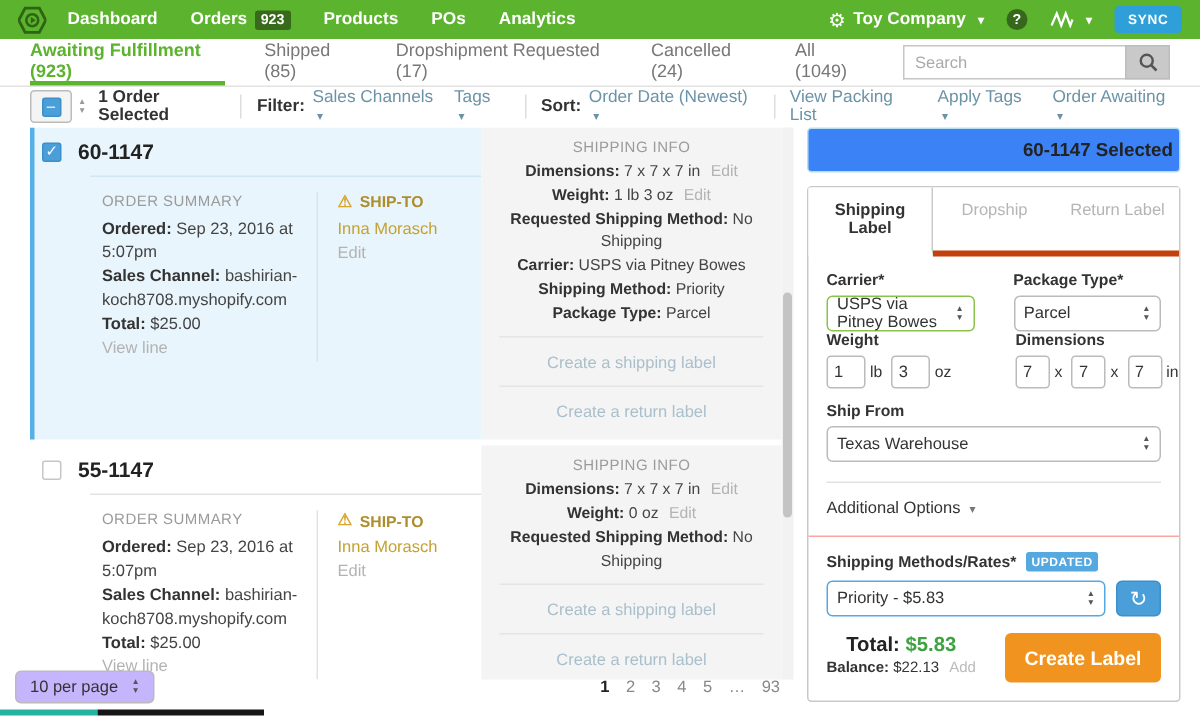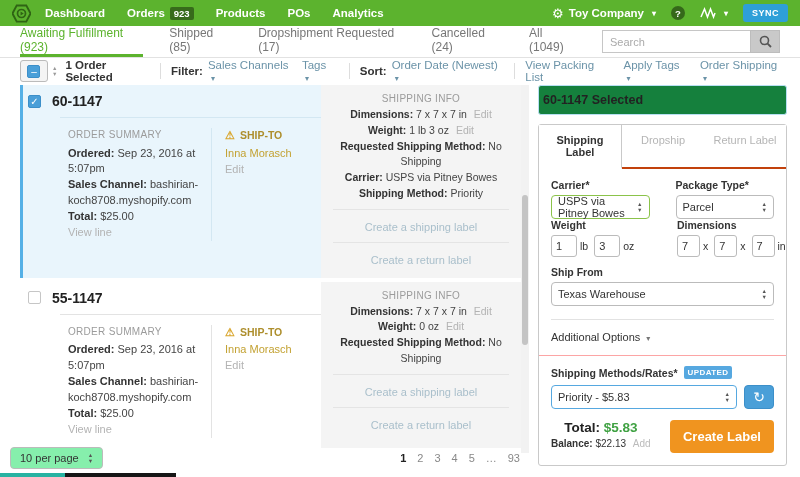--- a/index.html
+++ b/index.html
@@ -22,21 +22,21 @@
     display:flex; align-items:center; justify-content:center; font-size:9.5px; }
   .sync-btn { background:#2e9fd8; border:none; color:#fff; font-weight:bold;
     font-size:9px; letter-spacing:.5px; padding:4px 9px; border-radius:3px; cursor:pointer;
     font-family:"Liberation Sans",sans-serif; }
 
   
   .tabbar { position:absolute; top:26px; left:0; width:800px; height:32px;
     border-bottom:1px solid #e2e2e2; display:flex; align-items:stretch; padding:0 20px; }
   .tab { display:flex; align-items:center; margin-right:26px; font-size:12px;
     color:#777; cursor:pointer; border-bottom:3px solid transparent; }
-  .tab.active { color:#5cb32e; font-weight:normal; border-bottom-color:#5cb32e; }
+  .tab.active { color:#5cb32e; font-weight:bold; border-bottom-color:#5cb32e; }
   .searchwrap { margin-left:auto; display:flex; align-items:center; }
   .searchwrap input { width:148px; height:23px; border:1px solid #c6c6c6; border-right:none;
     padding:0 7px; font-size:11px; font-family:"Liberation Sans",sans-serif; color:#555; outline:none; }
   .searchwrap input::placeholder { color:#aaa; }
   .search-btn { width:30px; height:23px; background:#c9c9c9; border:1px solid #bdbdbd;
     display:flex; align-items:center; justify-content:center; cursor:pointer; }
 
   
   .toolbar { position:absolute; top:58px; left:20px; width:766px; height:26px;
     display:flex; align-items:center; font-size:11.5px; }
@@ -81,26 +81,26 @@
   .si-rule { border-bottom:1px solid #e4e4e4; margin:7px 0; }
   .create-link { color:#a9bfcb; font-size:11px; }
 
   
   .vscroll { position:absolute; top:85px; left:521px; width:8px; height:368px; background:#f2f2f2; }
   .vthumb { position:absolute; top:110px; left:1px; width:6px; height:150px;
     background:#c4c4c4; border-radius:3px; cursor:grab; }
 
   
   .panel { position:absolute; top:85px; left:538px; width:249px; font-size:11px; }
-  .panel-header { border:1px solid #b7dff2; background:#15803d; border-radius:3px;
-    text-align:left; font-weight:bold; font-size:12.5px; padding:7px 4px; color:#222; }
+  .panel-header { border:1px solid #b7dff2; background:#3b82f6; border-radius:3px;
+    text-align:right; font-weight:bold; font-size:12.5px; padding:7px 4px; color:#222; }
   .panel-box { margin-top:9px; border:1px solid #c9c9c9; border-radius:3px; background:#fff; }
   .panel-tabs { display:flex; }
   .ptab { flex:1; text-align:center; padding:9px 2px; font-size:11px; color:#b5b5b5;
-    border-bottom:2px solid #c2410c; cursor:pointer; background:#fff; }
+    border-bottom:4px solid #c2410c; cursor:pointer; background:#fff; }
   .ptab.active { font-weight:bold; color:#333; border-bottom-color:transparent;
     border-right:1px solid #c9c9c9; }
   .panel-form { padding:10px 12px 12px; }
   .form-label { font-size:10.5px; font-weight:bold; color:#333; margin:9px 0 4px; }
   .form-label:first-child { margin-top:0; }
   .two-col { display:flex; gap:26px; }
   .two-col > div { flex:1; }
   .sel { border:1px solid #bbb; border-radius:4px; height:24px; display:flex;
     align-items:center; justify-content:space-between; padding:0 6px; font-size:11px;
     color:#333; cursor:pointer; background:#fff; }
@@ -129,21 +129,21 @@
   .total-amt { color:#3fa142; }
   .balance-line { font-size:10px; margin-top:3px; color:#333; }
   .balance-line .fld { font-size:10px; }
   .add-link { color:#bbb; margin-left:4px; }
   .create-btn { margin-left:auto; background:#f0941f; border:none; border-radius:4px;
     color:#fff; font-weight:bold; font-size:13px; padding:9px 13px; cursor:pointer;
     font-family:"Liberation Sans",sans-serif; }
 
   
   .perpage { position:absolute; top:447px; left:10px; border:1px solid #bbb;
-    border-radius:4px; background:#86efac; padding:4px 9px; font-size:11px; color:#333;
+    border-radius:4px; background:#c4b5fd; padding:4px 9px; font-size:11px; color:#333;
     display:flex; gap:9px; cursor:pointer; }
   .pagination { position:absolute; top:452px; right:280px; display:flex; gap:11px;
     font-size:11px; color:#888; }
   .pagination .pg { cursor:pointer; }
   .pagination .current { color:#222; font-weight:bold; }
   .pagination .ellipsis { cursor:default; }
   .strip-teal { position:absolute; left:0; bottom:0; width:65px; height:4px; background:#27b3a2; }
   .strip-dark { position:absolute; left:65px; bottom:0; width:111px; height:4px; background:#161616; }
 </style>
 </head>
@@ -221,21 +221,21 @@
   <span class="tb-sep"></span>
   <span class="tb-bold">Filter:</span>
   <span class="tb-link"><span>Sales Channels</span> <span class="caret">▾</span></span>
   <span class="tb-link"><span>Tags</span> <span class="caret">▾</span></span>
   <span class="tb-sep"></span>
   <span class="tb-bold">Sort:</span>
   <span class="tb-link"><span>Order Date (Newest)</span> <span class="caret">▾</span></span>
   <span class="tb-sep"></span>
   <span class="tb-link" style="margin-left:0">View Packing List</span>
   <span class="tb-link tb-gap"><span>Apply Tags</span> <span class="caret">▾</span></span>
-  <span class="tb-link tb-gap"><span>Order Shipping</span> <span class="caret">▾</span></span>
+  <span class="tb-link tb-gap"><span>Order Awaiting</span> <span class="caret">▾</span></span>
 </div>
 
 <div class="list">
 
   <div class="order-row selected" style="min-height:115px">
     <div class="row-left">
       <div class="row-head">
         <span class="cb on">✓</span>
         <span class="order-id">60-1147</span>
       </div>
@@ -258,20 +258,21 @@
         </div>
       </div>
     </div>
     <div class="row-right">
       <div class="sec-label">SHIPPING INFO</div>
       <div class="si-line"><span class="fld">Dimensions:</span> <span>7 x 7 x 7 in</span> <a class="link-gray edit">Edit</a></div>
       <div class="si-line"><span class="fld">Weight:</span> <span>1 lb 3 oz</span> <a class="link-gray edit">Edit</a></div>
       <div class="si-line"><span class="fld">Requested Shipping Method:</span> <span>No Shipping</span></div>
       <div class="si-line"><span class="fld">Carrier:</span> <span>USPS via Pitney Bowes</span></div>
       <div class="si-line"><span class="fld">Shipping Method:</span> <span>Priority</span></div>
+      <div class="si-line"><span class="fld">Package Type:</span> <span>Parcel</span></div>
       <div class="si-links">
         <div class="si-rule"></div>
         <a class="create-link">Create a shipping label</a>
         <div class="si-rule"></div>
         <a class="create-link">Create a return label</a>
       </div>
     </div>
   </div>
 
   <div class="order-row" style="min-height:103px">

